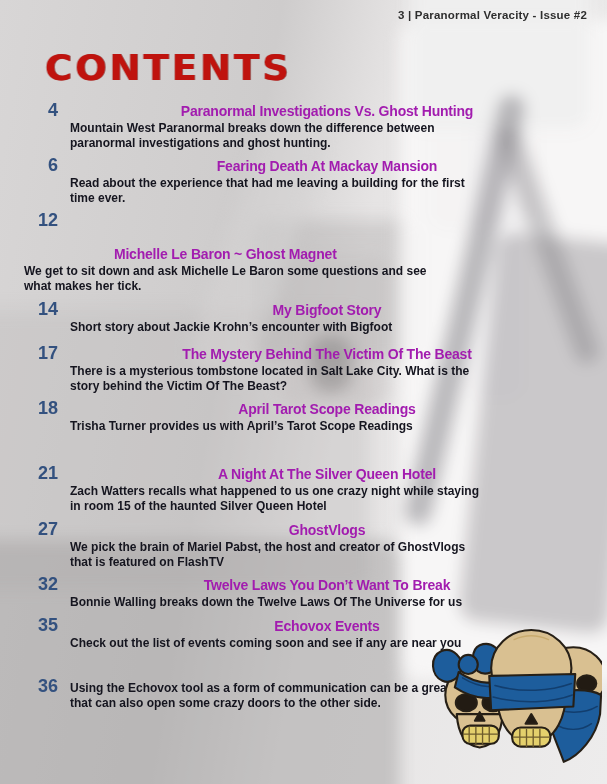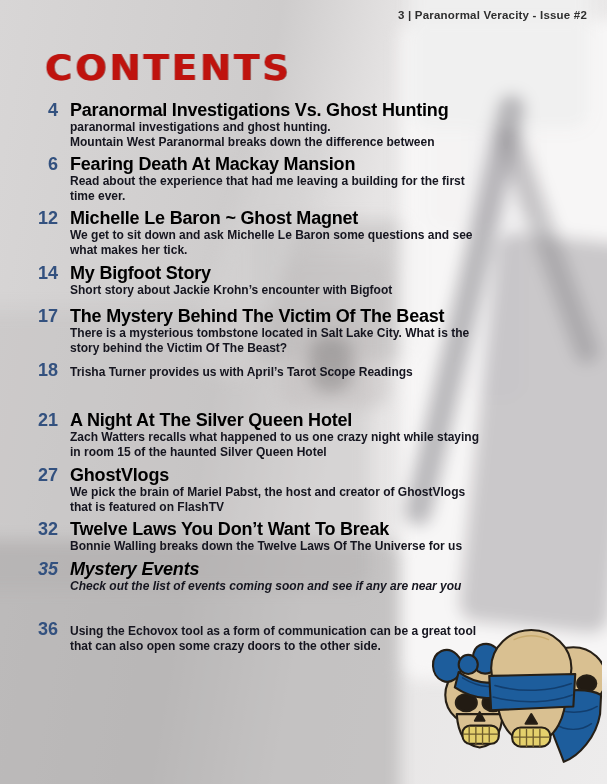--- a/index.html
+++ b/index.html
@@ -33,33 +33,33 @@
     color:#2e2e2e;letter-spacing:.2px;}
   #contents-title{
     margin:0;position:absolute;left:45px;top:49px;
     font-family:"DejaVu Sans","Liberation Sans",sans-serif;
     font-size:37px;font-weight:800;letter-spacing:3px;line-height:1;
     color:#bf130e;transform:scaleY(.96);
     text-shadow:1px 1px 0 rgba(120,10,8,.55), -1px 0 0 rgba(160,15,10,.35);
   }
   #toc-list{position:absolute;left:24px;top:100px;width:560px;}
   .entry{display:flex;align-items:baseline;margin-bottom:4px;}
-  .entry:nth-child(3){margin-bottom:5px;}
+  .entry:nth-child(3){margin-bottom:5px;flex-direction:column;}
   .entry:nth-child(4){margin-bottom:8px;}
   .entry:nth-child(5){}
   .entry:nth-child(6){margin-bottom:20px;}
   .entry:nth-child(7){margin-bottom:5px;margin-top:29px;}
   .entry:nth-child(9){margin-bottom:5px;}
-  .entry:nth-child(10){margin-bottom:25px;font-style:italic;}
+  .entry:nth-child(10){margin-bottom:25px;}
   .entry:nth-child(11){margin-bottom:0;}
   .num{width:34px;flex:0 0 34px;text-align:right;padding-right:12px;
     font-size:18px;font-weight:bold;color:#33517f;}
   .ebody{flex:1;min-width:0;}
-  .etitle{font-size:18px;font-weight:bold;color:#000000;line-height:20px;
-    letter-spacing:-.2px;white-space:nowrap;}
+  .etitle{font-size:14px;font-weight:bold;color:#a21caf;line-height:20px;
+    letter-spacing:-.2px;white-space:nowrap;text-align:center;}
   .dline{font-size:12px;font-weight:bold;color:#15151f;line-height:15px;
     white-space:nowrap;padding-left:0;}
   .dline:empty{display:none;}
 
   
   #skulls{position:absolute;left:430px;top:616px;width:172px;height:158px;}
 </style>
 </head>
 <body>
 
@@ -84,22 +84,22 @@
 
 <div id="content">
   <div id="page-header">3 | Paranormal Veracity - Issue #2</div>
   <h1 id="contents-title">CONTENTS</h1>
 
   <div id="toc-list">
     <div class="entry">
       <div class="num">4</div>
       <div class="ebody">
         <div class="etitle">Paranormal Investigations Vs. Ghost Hunting</div>
+        <div class="dline">Mountain West Paranormal breaks down the difference between</div>
         <div class="dline">paranormal investigations and ghost hunting.</div>
-        <div class="dline">Mountain West Paranormal breaks down the difference between</div>
       </div>
     </div>
     <div class="entry">
       <div class="num">6</div>
       <div class="ebody">
         <div class="etitle">Fearing Death At Mackay Mansion</div>
         <div class="dline">Read about the experience that had me leaving a building for the first</div>
         <div class="dline">time ever.</div>
       </div>
     </div>
@@ -123,20 +123,21 @@
       <div class="num">17</div>
       <div class="ebody">
         <div class="etitle">The Mystery Behind The Victim Of The Beast</div>
         <div class="dline">There is a mysterious tombstone located in Salt Lake City. What is the</div>
         <div class="dline">story behind the Victim Of The Beast?</div>
       </div>
     </div>
     <div class="entry">
       <div class="num">18</div>
       <div class="ebody">
+        <div class="etitle">April Tarot Scope Readings</div>
         <div class="dline">Trisha Turner provides us with April’s Tarot  Scope Readings</div>
 
       </div>
     </div>
     <div class="entry">
       <div class="num">21</div>
       <div class="ebody">
         <div class="etitle">A Night At The Silver Queen Hotel</div>
         <div class="dline">Zach Watters recalls what happened to us one crazy night while staying</div>
         <div class="dline">in room 15 of the haunted Silver Queen Hotel</div>
@@ -154,21 +155,21 @@
       <div class="num">32</div>
       <div class="ebody">
         <div class="etitle">Twelve Laws You Don’t Want To Break</div>
         <div class="dline">Bonnie Walling breaks down the Twelve Laws Of The Universe for us</div>
 
       </div>
     </div>
     <div class="entry">
       <div class="num">35</div>
       <div class="ebody">
-        <div class="etitle">Mystery Events</div>
+        <div class="etitle">Echovox Events</div>
         <div class="dline">Check out the list of events coming soon and see if any are near you</div>
 
       </div>
     </div>
     <div class="entry">
       <div class="num">36</div>
       <div class="ebody">
         <div class="dline">Using the Echovox tool as a form of communication can be a great tool</div>
         <div class="dline">that can also open some crazy doors to the other side.</div>
       </div>

